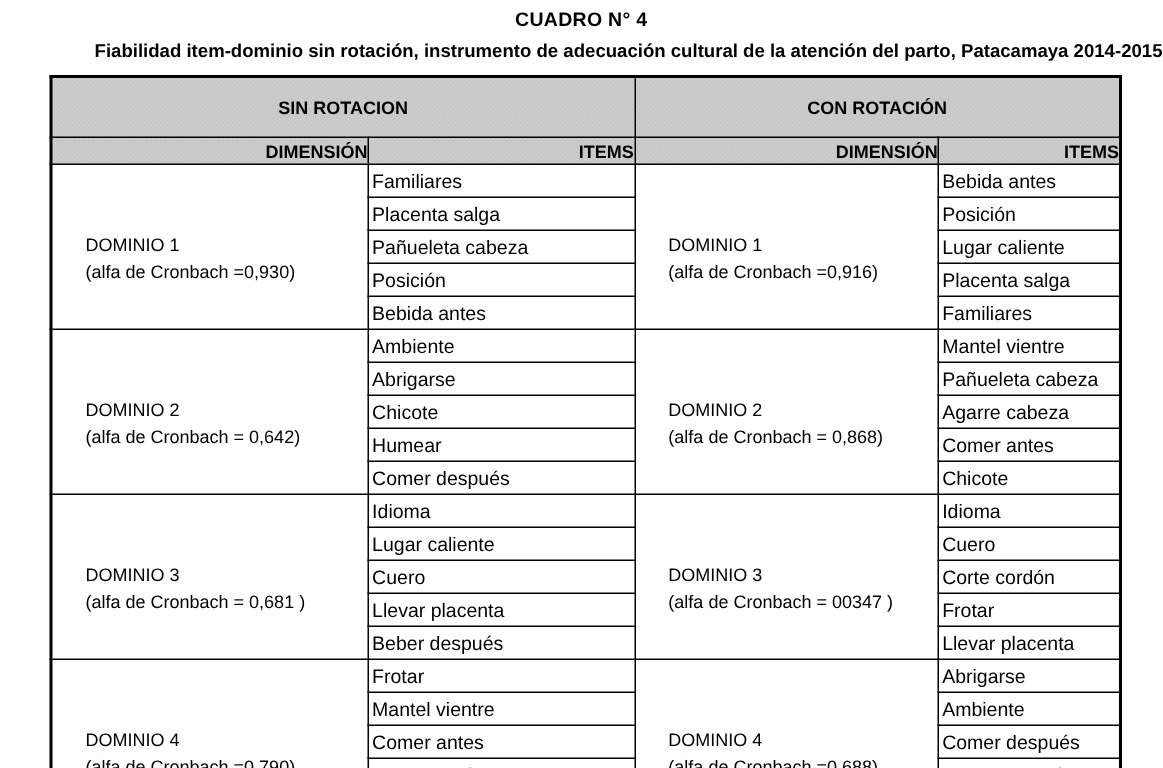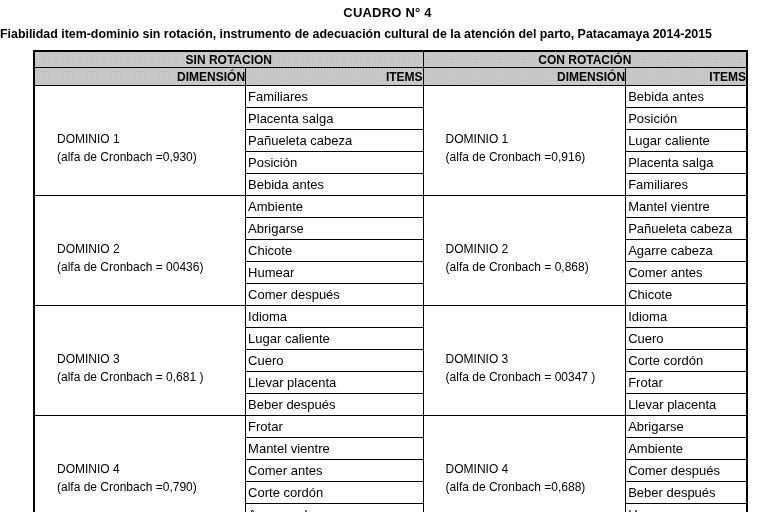--- a/index.html
+++ b/index.html
@@ -8,36 +8,36 @@
     font-family:"Liberation Sans", sans-serif;
     color:#000;
     -webkit-font-smoothing:antialiased;
   }
   .page{width:775px;height:512px;position:relative;overflow:hidden;}
   .title{
     text-align:center;font-weight:bold;font-size:13px;
     padding-top:5px;letter-spacing:.2px;
   }
   .subtitle{
-    text-align:left;font-weight:bold;font-size:12.4px;
+    text-align:right;font-weight:bold;font-size:12.4px;
     margin-top:7px;white-space:nowrap;letter-spacing:0px;
   }
   table.cuadro{
     border-collapse:collapse;
     margin:9px auto 0 33px;
     width:715px;
     table-layout:fixed;
   }
   table.cuadro, table.cuadro th, table.cuadro td{
     border:1px solid #000;
   }
   table.cuadro{border:2px solid #000;}
   th.section{
     height:15px;font-size:12px;font-weight:bold;
-    padding:0;
+    padding:12px;
   }
   th.colhead{
     height:17px;font-size:12px;font-weight:bold;text-align:right;
     padding:0;
   }
   .gray{
     background-color:#cbcbcb;
     background-image:
       radial-gradient(#b9b9b9 22%, rgba(0,0,0,0) 23%),
       radial-gradient(#b9b9b9 22%, rgba(0,0,0,0) 23%);
@@ -105,21 +105,21 @@
           <td class="item">Posición</td>
           <td class="item">Placenta salga</td>
         </tr>
         <tr>
           <td class="item">Bebida antes</td>
           <td class="item">Familiares</td>
         </tr>
         <tr>
           <td class="dim" rowspan="5">
             <div>DOMINIO 2</div>
-            <div class="alfa">(alfa de Cronbach = 00436)</div>
+            <div class="alfa">(alfa de Cronbach = 0,642)</div>
           </td>
           <td class="item">Ambiente</td>
           <td class="dim" rowspan="5">
             <div>DOMINIO 2</div>
             <div class="alfa">(alfa de Cronbach = 0,868)</div>
           </td>
           <td class="item">Mantel vientre</td>
         </tr>
         <tr>
           <td class="item">Abrigarse</td>

